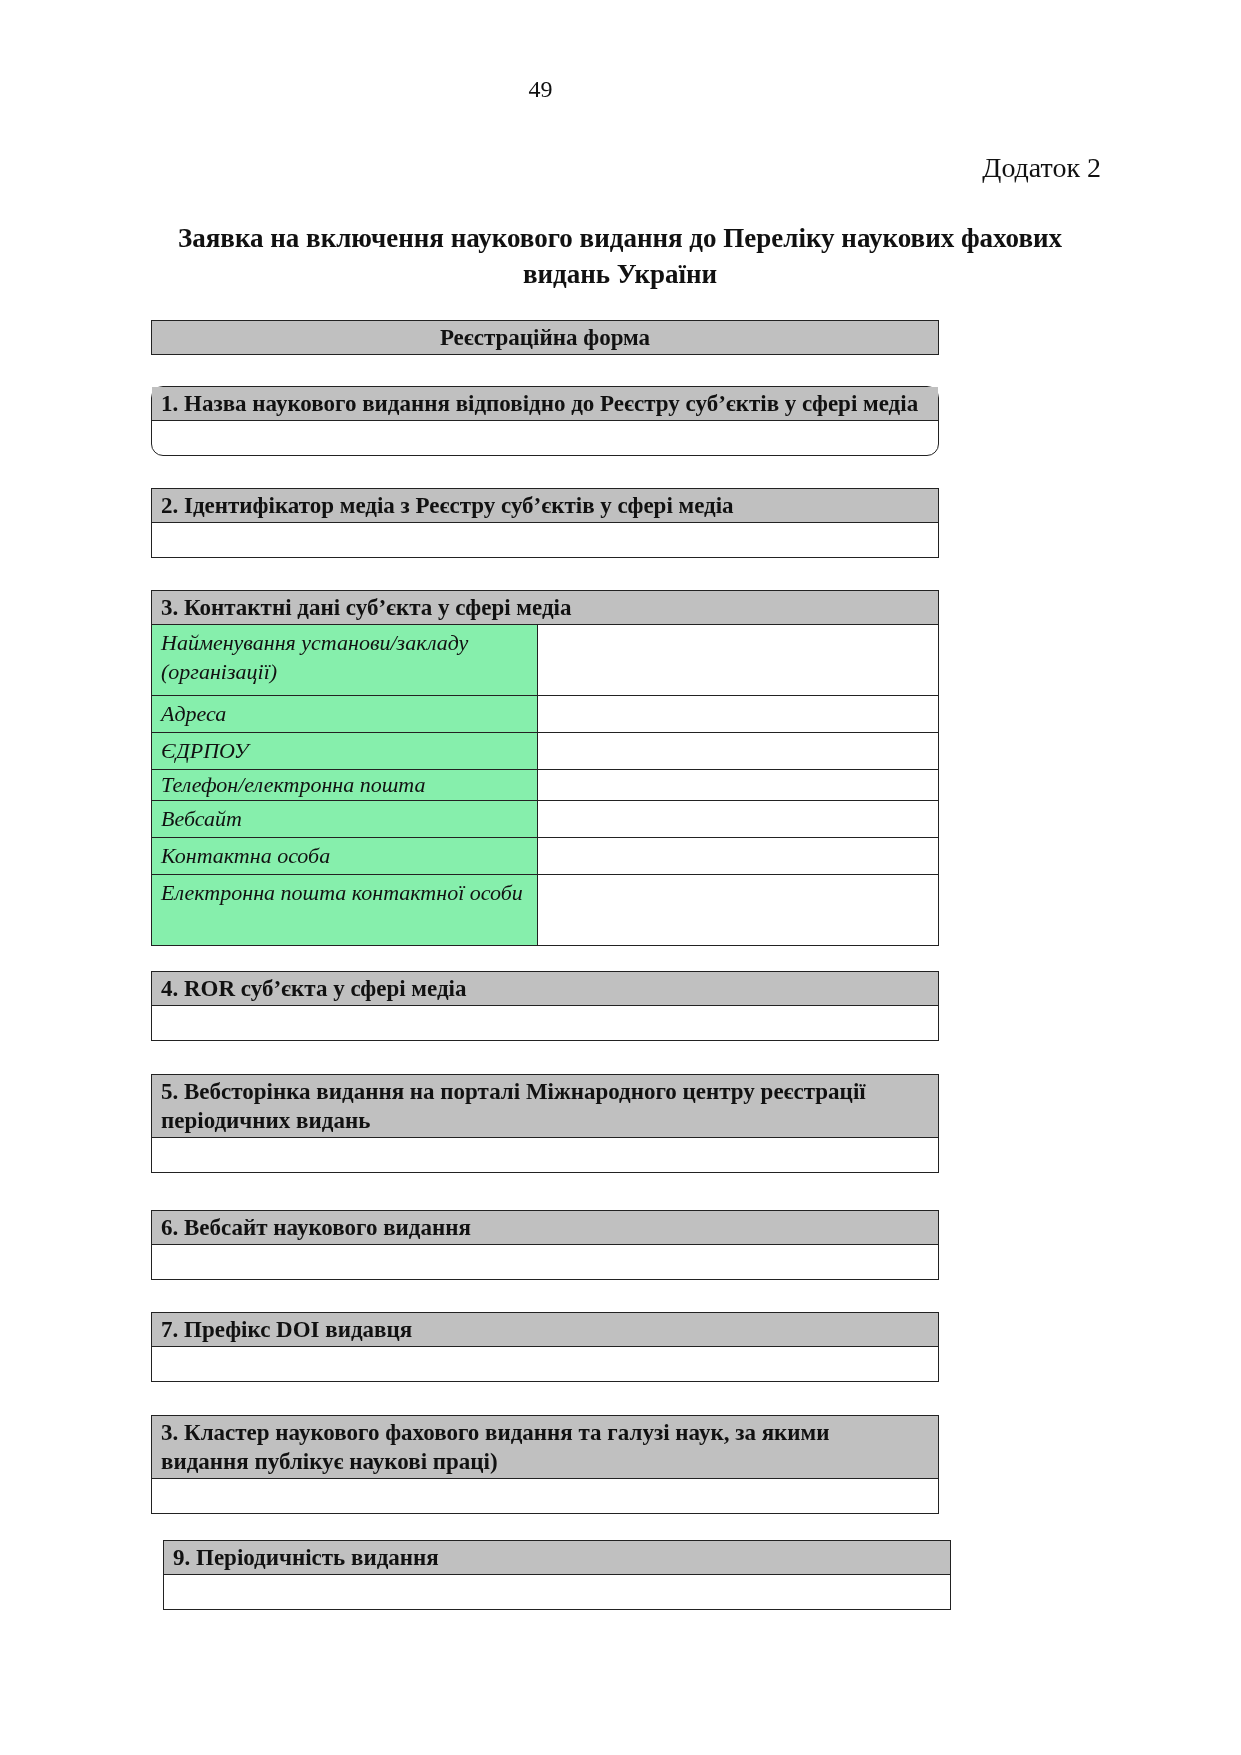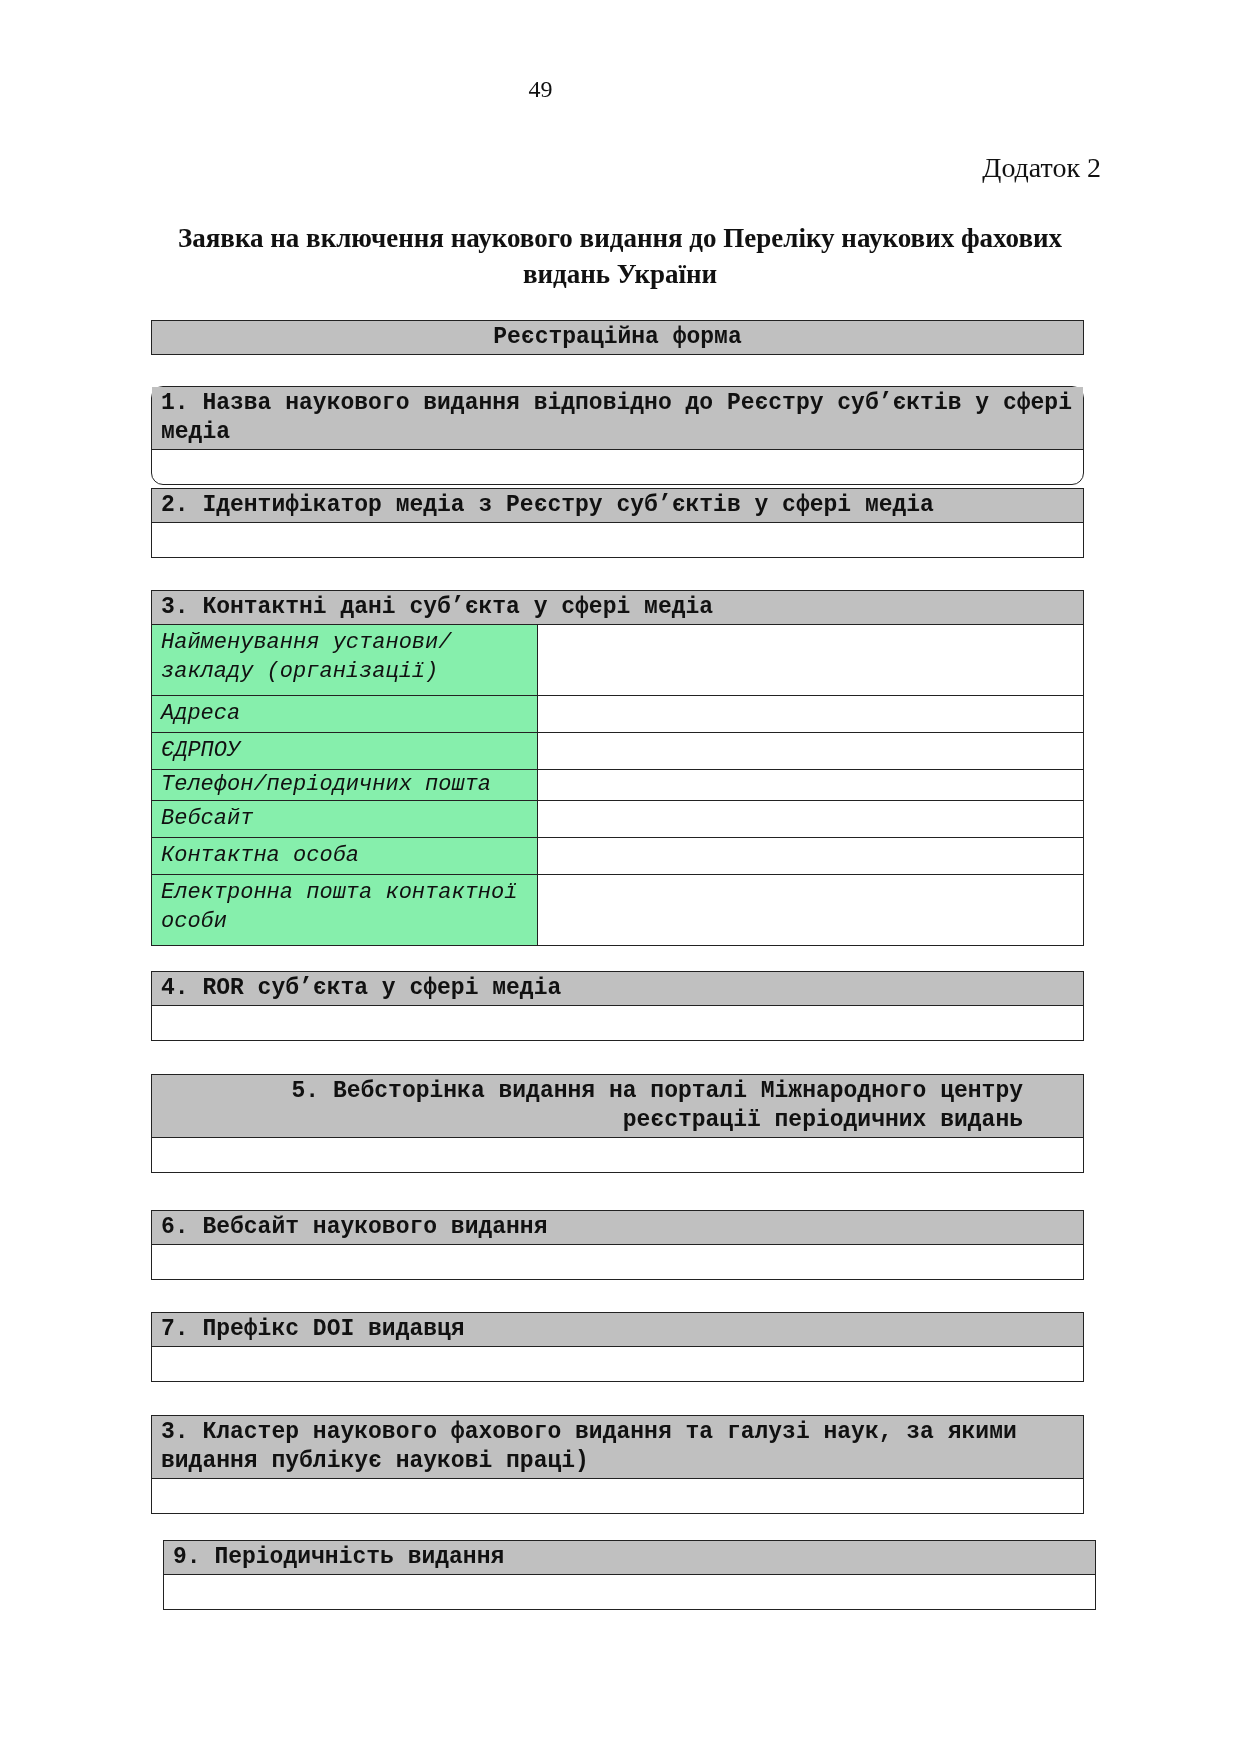--- a/index.html
+++ b/index.html
@@ -2,21 +2,21 @@
 <html><head>
 <meta charset="utf-8">
 <style>
   html, body { margin:0; padding:0; background:#ffffff; }
   body { width:1241px; height:1755px; position:relative; overflow:hidden;
          font-family:"Liberation Serif", serif; color:#111; }
   .page-num { position:absolute; top:76px; left:0; width:1081px; text-align:center; font-size:24px; }
   .appendix { position:absolute; top:152px; right:140px; font-size:28px; }
   .title { position:absolute; top:220px; left:150px; width:940px; text-align:center;
            font-size:27px; font-weight:bold; line-height:36px; }
-  .box { position:absolute; left:151px; width:933px; border:1.5px solid #222; box-sizing:border-box; background:#fff;font-family:Liberation Mono, monospace; }
+  .box { position:absolute; left:151px; width:788px; border:1.5px solid #222; box-sizing:border-box; background:#fff; }
   .hdr { background:#c0c0c0; font-weight:bold; font-size:23px; padding:2px 9px; line-height:29px; border-bottom:1.5px solid #222; }
   .hdr.center { text-align:center; border-bottom:none; }
   .fill { height:34px; }
   .row { display:flex; border-top:1.5px solid #222; }
   .row:first-of-type { border-top:none; }
   .lbl { width:386px; background:#86efac; border-right:1.5px solid #222; font-style:italic;
          font-size:22px; line-height:29px; padding:3px 9px; box-sizing:border-box; }
   .val { flex:1; }
 </style>
 </head>
@@ -49,21 +49,21 @@
     </div>
     <div class="row" style="height:36px;">
       <div class="lbl">Адреса</div>
       <div class="val"></div>
     </div>
     <div class="row" style="height:36px;gap:13px;">
       <div class="lbl">ЄДРПОУ</div>
       <div class="val"></div>
     </div>
     <div class="row" style="height:30px;">
-      <div class="lbl" style="padding-top:0">Телефон/періодичних пошта</div>
+      <div class="lbl" style="padding-top:0">Телефон/електронна пошта</div>
       <div class="val"></div>
     </div>
     <div class="row" style="height:36px;">
       <div class="lbl">Вебсайт</div>
       <div class="val"></div>
     </div>
     <div class="row" style="height:36px;gap:32px;">
       <div class="lbl">Контактна особа</div>
       <div class="val"></div>
     </div>
@@ -73,21 +73,21 @@
     </div>
   </div>
 </div>
 
 <div class="box" style="top:971px;">
   <div class="hdr">4. ROR суб’єкта у сфері медіа</div>
   <div class="fill"></div>
 </div>
 
 <div class="box" style="top:1074px;">
-  <div class="hdr" style="padding-right:60px;text-align:right;">5. Вебсторінка видання на порталі Міжнародного центру реєстрації періодичних видань</div>
+  <div class="hdr" style="padding-right:60px;">5. Вебсторінка видання на порталі Міжнародного центру реєстрації періодичних видань</div>
   <div class="fill"></div>
 </div>
 
 <div class="box" style="top:1210px;">
   <div class="hdr">6. Вебсайт наукового видання</div>
   <div class="fill"></div>
 </div>
 
 <div class="box" style="top:1312px;">
   <div class="hdr">7. Префікс DOI видавця</div>

